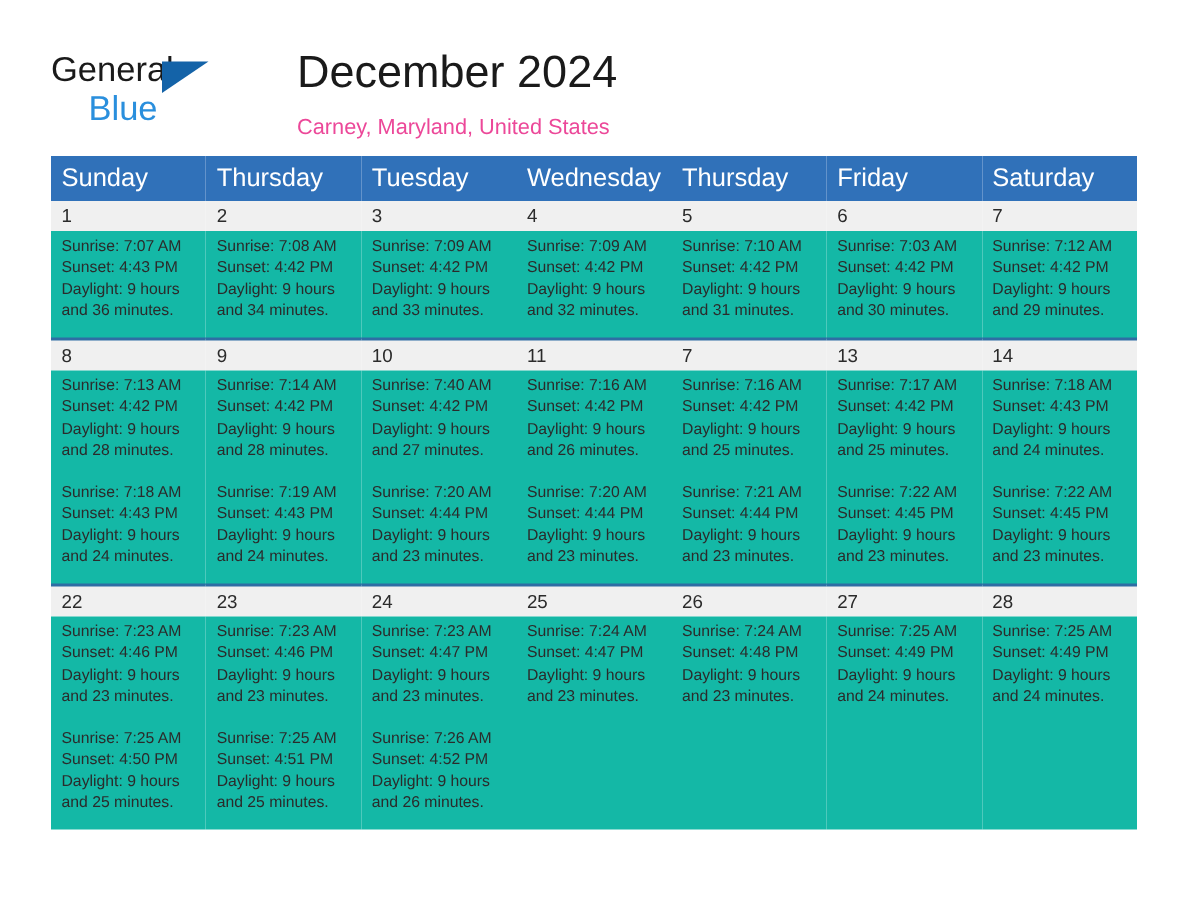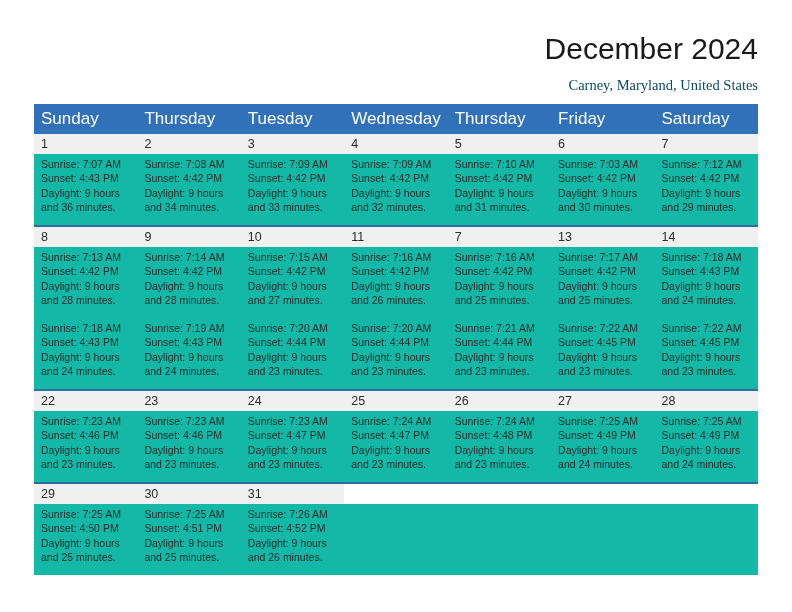--- a/index.html
+++ b/index.html
@@ -61,36 +61,36 @@
     top: 26px;
     font-size: 23px;
     color: #2a8fdd;
     font-family: "Liberation Sans", sans-serif;
     line-height: 28px;
   }
   .title-wrap {
     position: absolute;
     right: 0;
     top: 0;
-    text-align: right;
+    text-align: left;
     width: 560px;
   }
   .cal-title {
     font-size: 30px;
     color: #1a1a1a;
     line-height: 38px;
     font-family: "Liberation Sans", sans-serif;
     white-space: nowrap;
   }
   .cal-subtitle {
     font-size: 14.5px;
-    color: #0c4a6e;
+    color: #ec4899;
     line-height: 20px;
     margin-top: 7px;
-    font-family: Liberation Serif, serif;
+    font-family: Liberation Sans, sans-serif;
     white-space: nowrap;
   }
 
   
   .calendar {
     position: absolute;
     left: 34px;
     top: 104px;
     width: 724px;
     border-collapse: collapse;
@@ -147,20 +147,25 @@
     display: block;
   }
 </style>
 </head>
 <body>
 
 <div class="page">
 
   <div class="header">
 
+    <div class="brand">
+      <span class="brand-general">General</span>
+      <span class="brand-tri"></span>
+      <span class="brand-blue">Blue</span>
+    </div>
 
     <div class="title-wrap">
       <div class="cal-title">December 2024</div>
       <div class="cal-subtitle">Carney, Maryland, United States</div>
     </div>
 
   </div>
 
   <table class="calendar">
     <colgroup>
@@ -257,21 +262,21 @@
           <span class="info-daylight">Daylight: 9 hours</span>
           <span class="info-daylight">and 28 minutes.</span>
         </td>
         <td>
           <span class="info-line">Sunrise: 7:14 AM</span>
           <span class="info-line">Sunset: 4:42 PM</span>
           <span class="info-daylight">Daylight: 9 hours</span>
           <span class="info-daylight">and 28 minutes.</span>
         </td>
         <td>
-          <span class="info-line">Sunrise: 7:15 AM</span>
+          <span class="info-line">Sunrise: 7:40 AM</span>
           <span class="info-line">Sunset: 4:42 PM</span>
           <span class="info-daylight">Daylight: 9 hours</span>
           <span class="info-daylight">and 27 minutes.</span>
         </td>
         <td>
           <span class="info-line">Sunrise: 7:16 AM</span>
           <span class="info-line">Sunset: 4:42 PM</span>
           <span class="info-daylight">Daylight: 9 hours</span>
           <span class="info-daylight">and 26 minutes.</span>
         </td>
@@ -393,50 +398,41 @@
         <td>
           <span class="info-line">Sunrise: 7:25 AM</span>
           <span class="info-line">Sunset: 4:49 PM</span>
           <span class="info-daylight">Daylight: 9 hours</span>
           <span class="info-daylight">and 24 minutes.</span>
         </td>
       </tr>
     </tbody>
 
     <tbody>
-      <tr class="daynum-row">
-        <td>29</td>
-        <td>30</td>
-        <td>31</td>
+      <tr class="info-row">
+        <td>
+          <span class="info-line">Sunrise: 7:25 AM</span>
+          <span class="info-line">Sunset: 4:50 PM</span>
+          <span class="info-daylight">Daylight: 9 hours</span>
+          <span class="info-daylight">and 25 minutes.</span>
+        </td>
+        <td>
+          <span class="info-line">Sunrise: 7:25 AM</span>
+          <span class="info-line">Sunset: 4:51 PM</span>
+          <span class="info-daylight">Daylight: 9 hours</span>
+          <span class="info-daylight">and 25 minutes.</span>
+        </td>
+        <td>
+          <span class="info-line">Sunrise: 7:26 AM</span>
+          <span class="info-line">Sunset: 4:52 PM</span>
+          <span class="info-daylight">Daylight: 9 hours</span>
+          <span class="info-daylight">and 26 minutes.</span>
+        </td>
         <td class="empty"></td>
         <td class="empty"></td>
         <td class="empty"></td>
         <td class="empty"></td>
       </tr>
-      <tr class="info-row">
-        <td>
-          <span class="info-line">Sunrise: 7:25 AM</span>
-          <span class="info-line">Sunset: 4:50 PM</span>
-          <span class="info-daylight">Daylight: 9 hours</span>
-          <span class="info-daylight">and 25 minutes.</span>
-        </td>
-        <td>
-          <span class="info-line">Sunrise: 7:25 AM</span>
-          <span class="info-line">Sunset: 4:51 PM</span>
-          <span class="info-daylight">Daylight: 9 hours</span>
-          <span class="info-daylight">and 25 minutes.</span>
-        </td>
-        <td>
-          <span class="info-line">Sunrise: 7:26 AM</span>
-          <span class="info-line">Sunset: 4:52 PM</span>
-          <span class="info-daylight">Daylight: 9 hours</span>
-          <span class="info-daylight">and 26 minutes.</span>
-        </td>
-        <td class="empty"></td>
-        <td class="empty"></td>
-        <td class="empty"></td>
-        <td class="empty"></td>
-      </tr>
     </tbody>
 
   </table>
 
 </div>
 
 </body></html>

